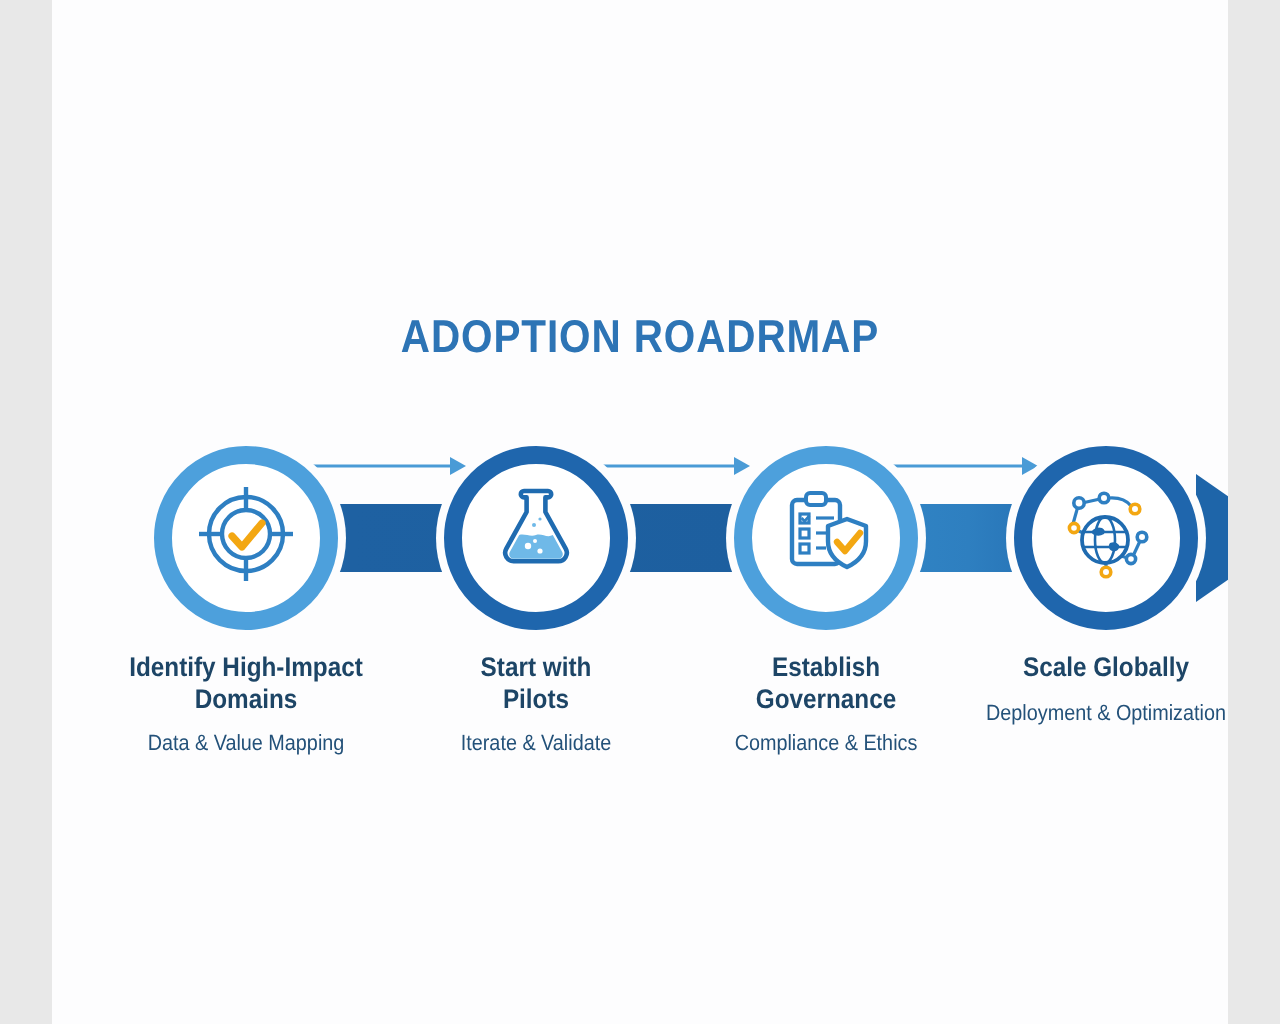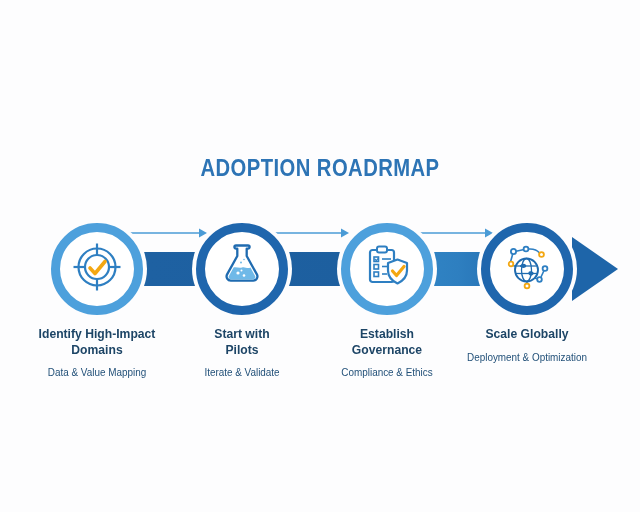--- a/index.html
+++ b/index.html
@@ -1,19 +1,20 @@
 <!DOCTYPE html>
 <html style="--title_blue: #2d74b5; --ring_light: #4da0dc; --ring_dark: #1f66ad; --band_blue: #1e65a9; --icon_blue: #2e7fc2; --icon_dark_blue: #1f6bb0; --accent_yellow: #f3a712; --text_navy: #1d4566; --text_navy_soft: #235179; --connector_blue: #4a9bd6;"><head>
 <meta charset="utf-8">
 <style>
   html,body{margin:0;padding:0;background:#e8e8e8;}
   .stage{
-    position:relative;width:640px;height:512px;margin:0 auto;
+    position:relative;width:544px;height:512px;margin:0 auto;
     background:#fdfdfe;overflow:hidden;
     font-family:"Liberation Sans",sans-serif;
+    padding-left:44px;
   }
   .main-title{
     position:absolute;left:0;right:0;top:155px;text-align:center;
     font-size:23px;font-weight:bold;letter-spacing:.5px;
     color:var(--title_blue,#2d74b5);
     transform:scaleX(.88);
   }
   .band{
     position:absolute;left:92px;top:252px;width:482px;height:34px;
     background:linear-gradient(90deg,

